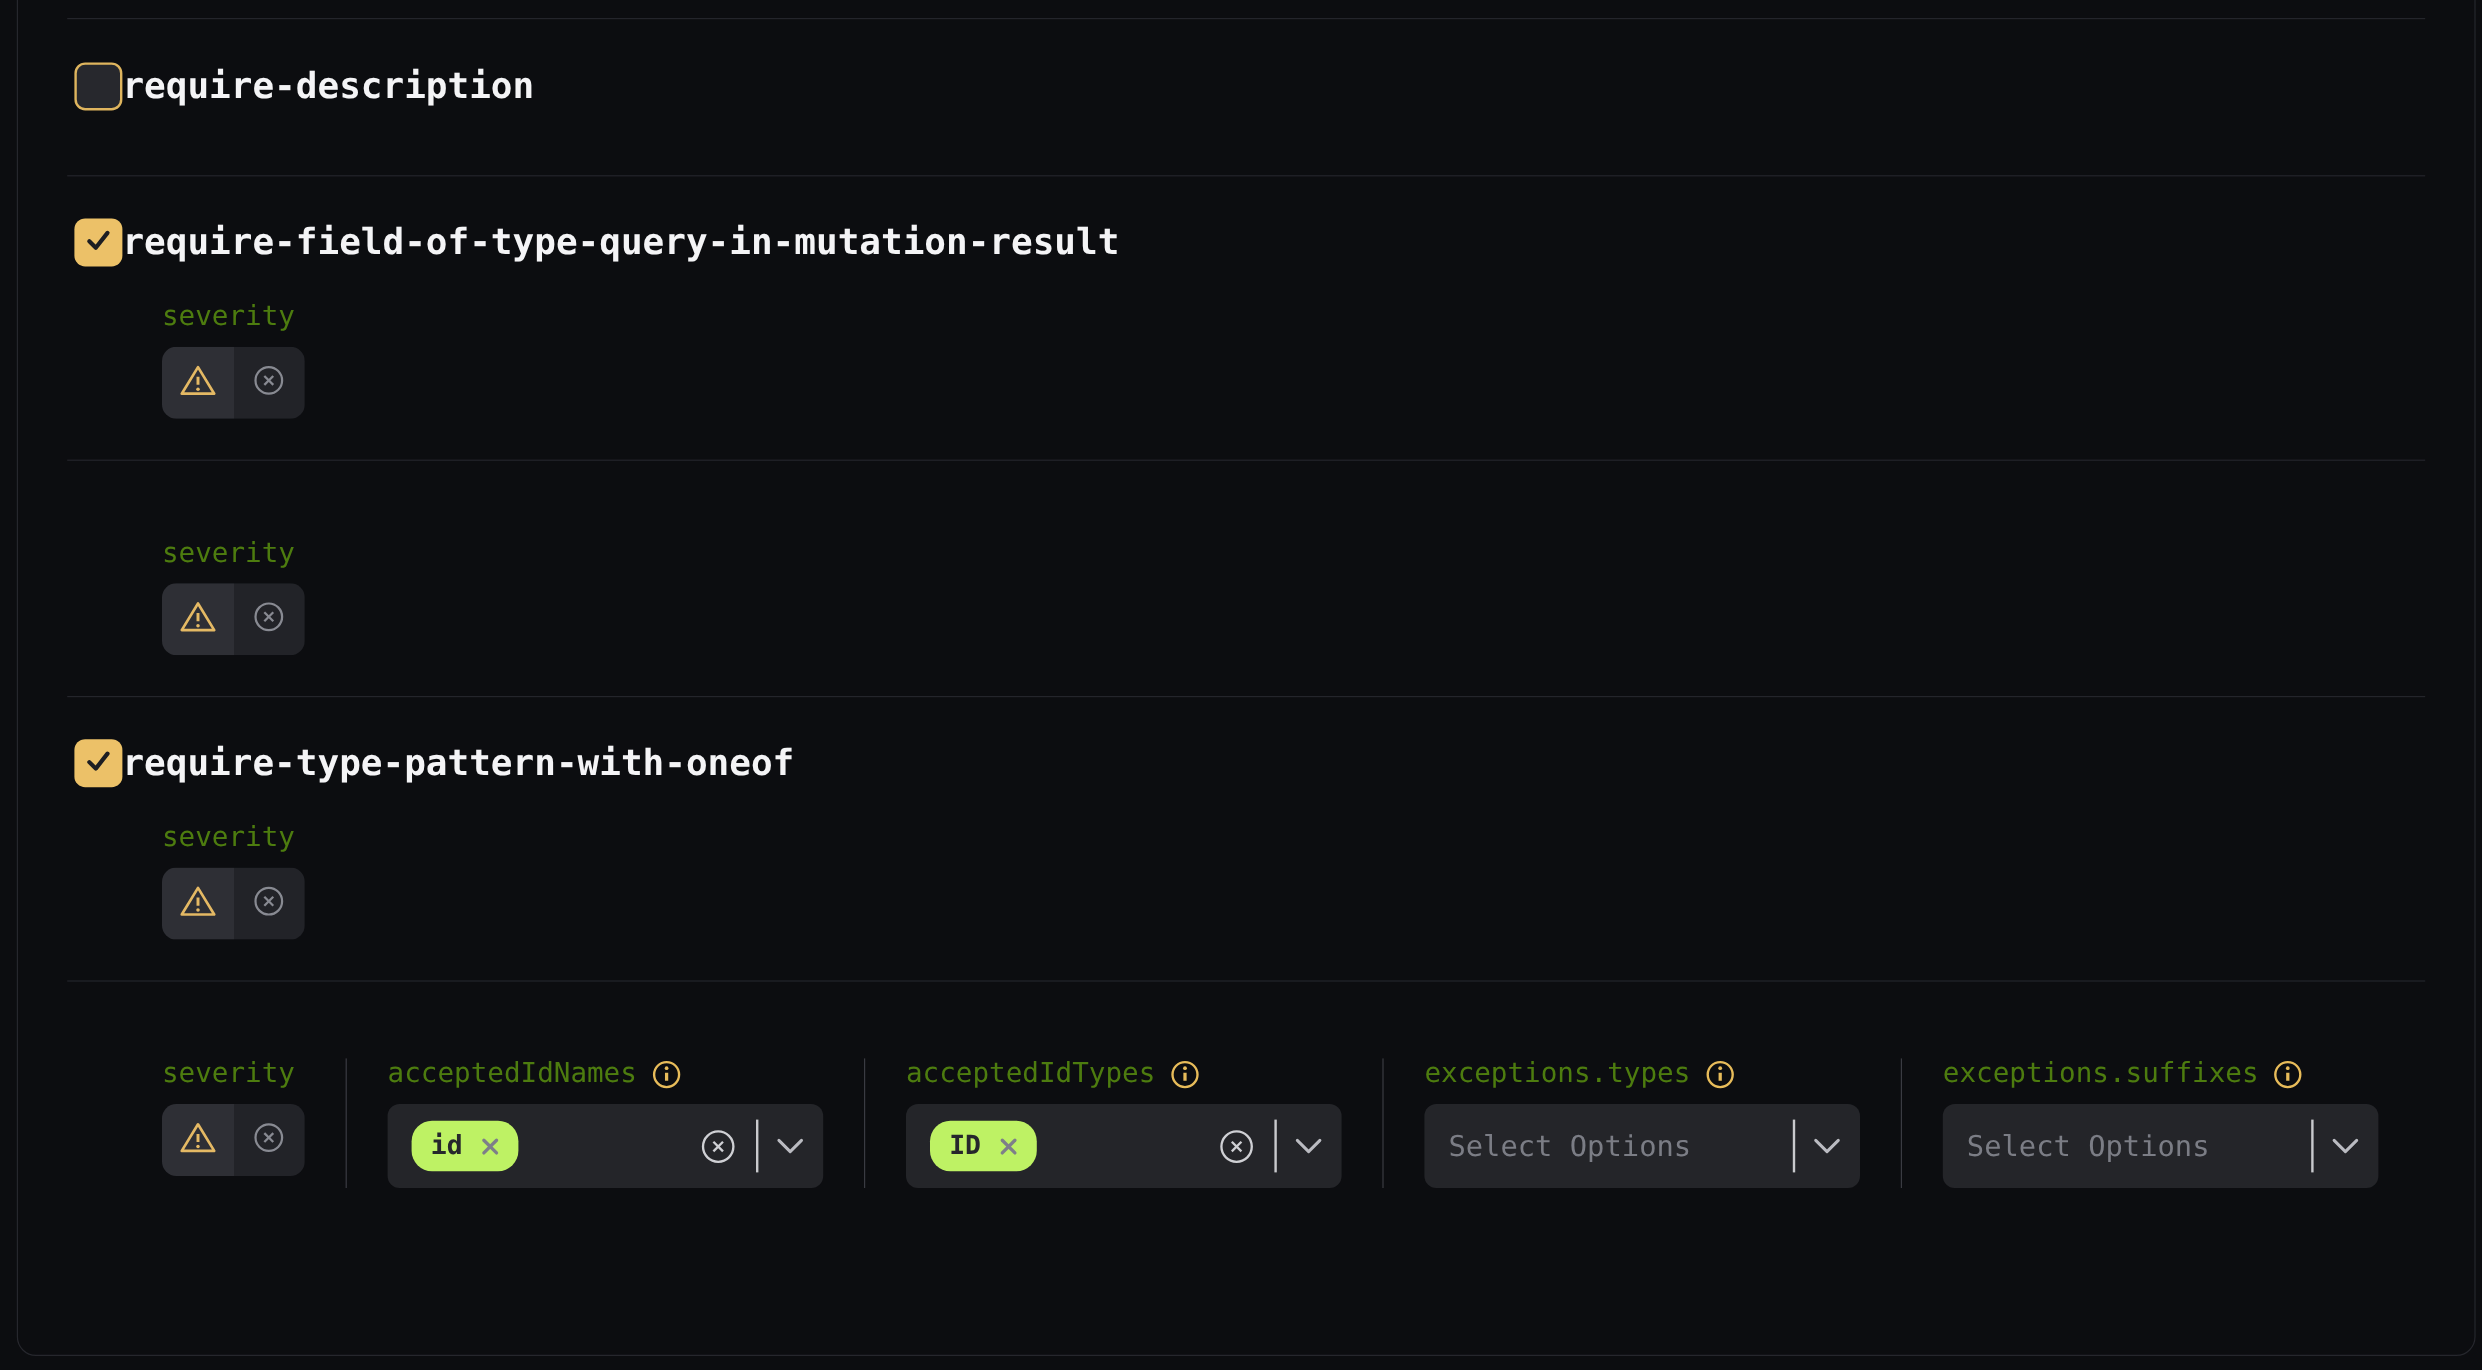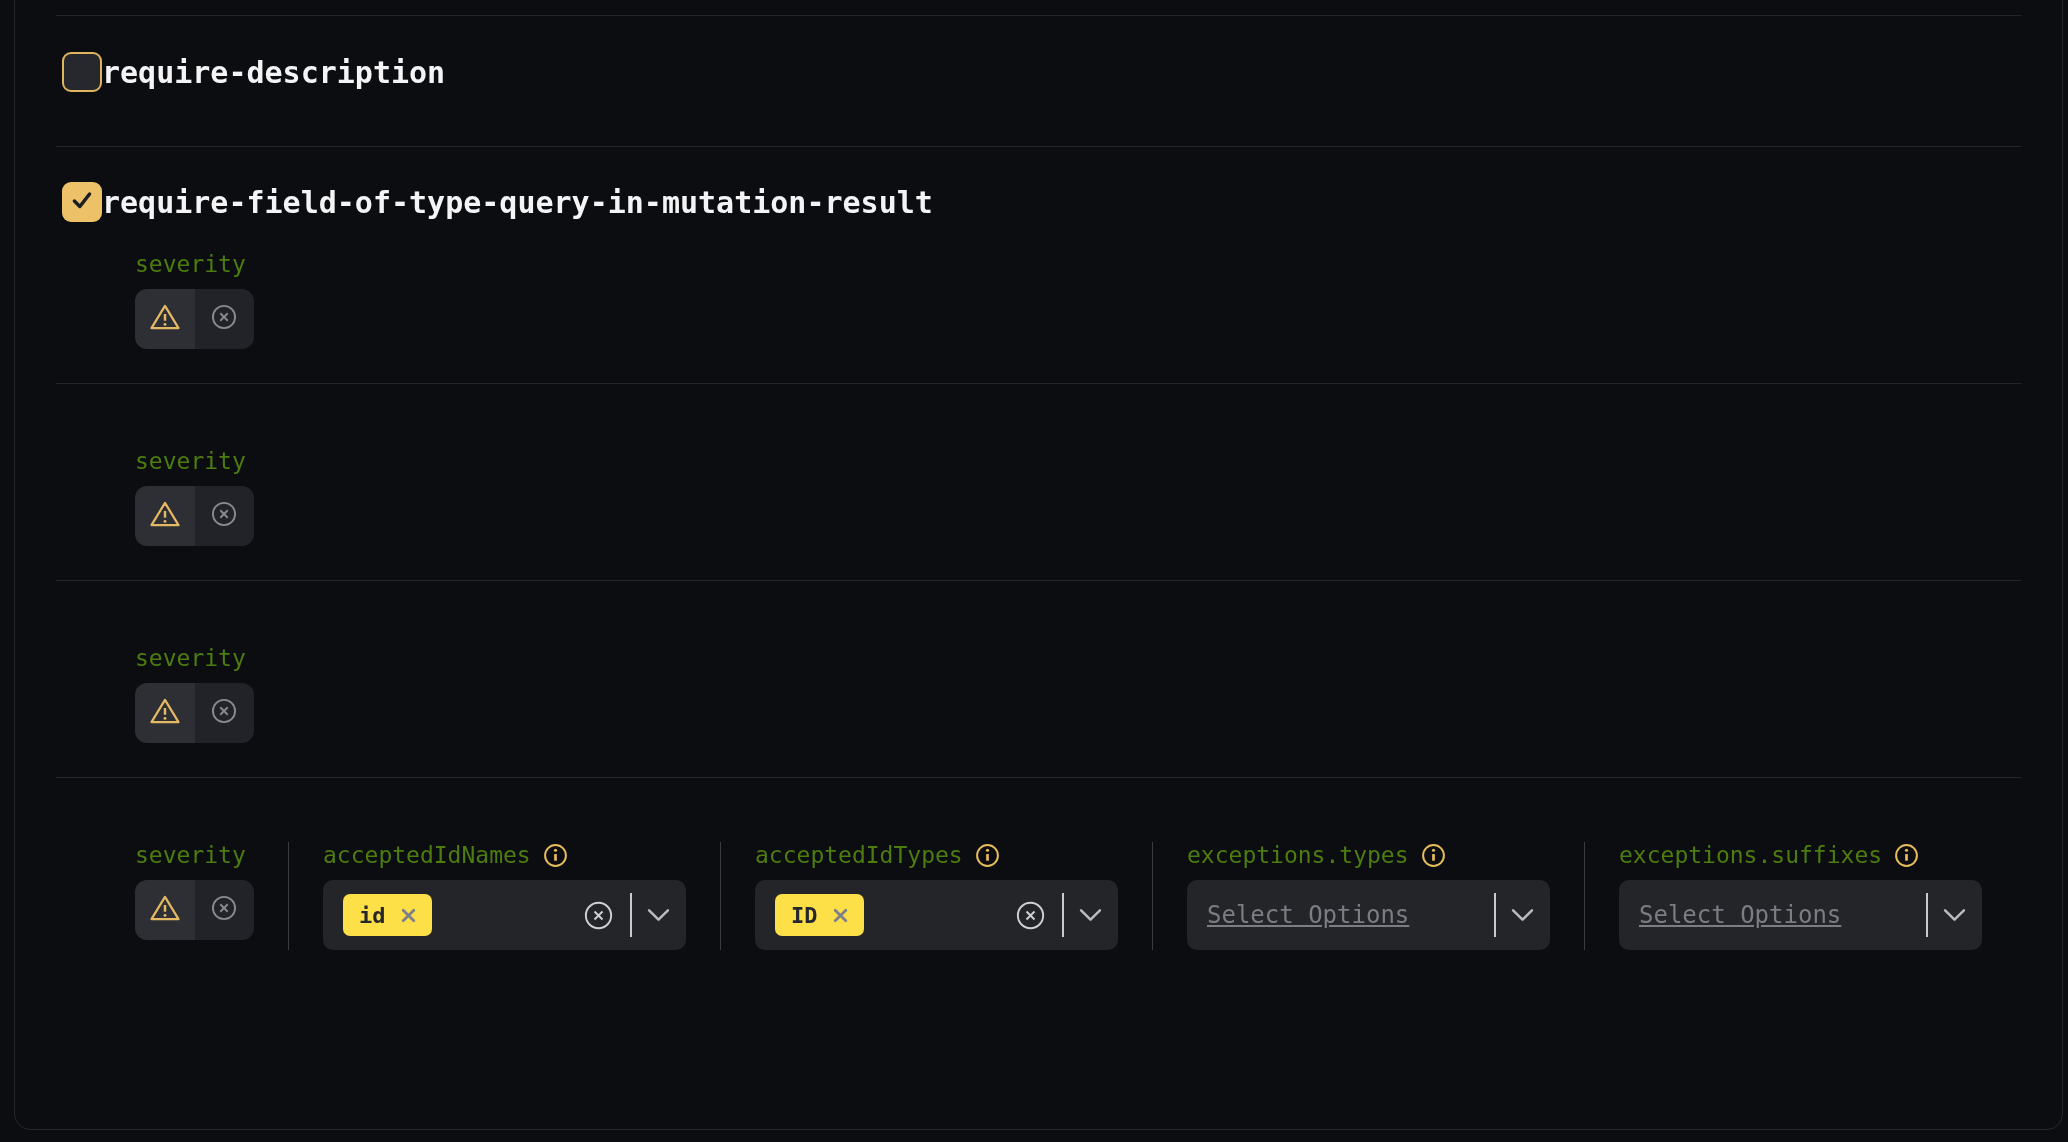--- a/index.html
+++ b/index.html
@@ -61,27 +61,27 @@
 
   .select-box {
     margin-top:12px; height:70px; width:363px;
     box-sizing:border-box;
     background:#242529; border-radius:10px;
     display:flex; align-items:center;
     padding:0 16px 0 20px;
     cursor:pointer;
   }
   .tag {
-    background:#fde047; border-radius:7px; height:42px;
+    background:#bef264; border-radius:17px; height:42px;
     display:flex; align-items:center; gap:13px;
     padding:0 14px 0 16px;
   }
   .tag-text { font-size:22px; font-weight:bold; color:#26272c; }
   .flex-spacer { flex:1; }
-  .placeholder { font-size:24px; color:#7b7d85; flex:1; white-space:nowrap;text-decoration:underline; }
+  .placeholder { font-size:24px; color:#7b7d85; flex:1; white-space:nowrap; }
   .box-sep { width:2px; height:44px; background:#c9cacd; margin:0 15px 0 16px; flex:0 0 auto; }
   .icon-btn { display:flex; align-items:center; justify-content:center; cursor:pointer; }
   .info-badge { display:flex; align-items:center; }
 </style>
 </head>
 <body>
 
 <div class="panel">
 
   <div class="divider"></div>
@@ -155,20 +155,30 @@
               </svg>
           </span>
         </div>
       </div>
     </div>
   </div>
 
   <div class="divider"></div>
 
   <div class="rule-row">
+    <div class="rule-header">
+      <div class="checkbox checked">
+        <span>
+          <svg width="26" height="26" viewBox="0 0 24 24">
+              <polyline points="5,13 10,18 19,6.5" fill="none" stroke="#1d1e22" stroke-width="3.2" stroke-linecap="round" stroke-linejoin="round"></polyline>
+            </svg>
+        </span>
+      </div>
+      <div class="rule-name">require-type-pattern-with-oneof</div>
+    </div>
     <div class="rule-body">
       <div class="field-label">severity</div>
       <div class="severity-ctl">
         <div class="seg warn">
           <span>
             <svg width="32" height="30" viewBox="0 0 26 24">
                 <path d="M13 3 L24 21 H2 Z" fill="none" stroke="#e4b964" stroke-width="1.8" stroke-linejoin="round"></path>
                 <line x1="13" y1="9.5" x2="13" y2="15" stroke="#e4b964" stroke-width="2"></line>
                 <circle cx="13" cy="18" r="1.2" fill="#e4b964"></circle>
               </svg>

